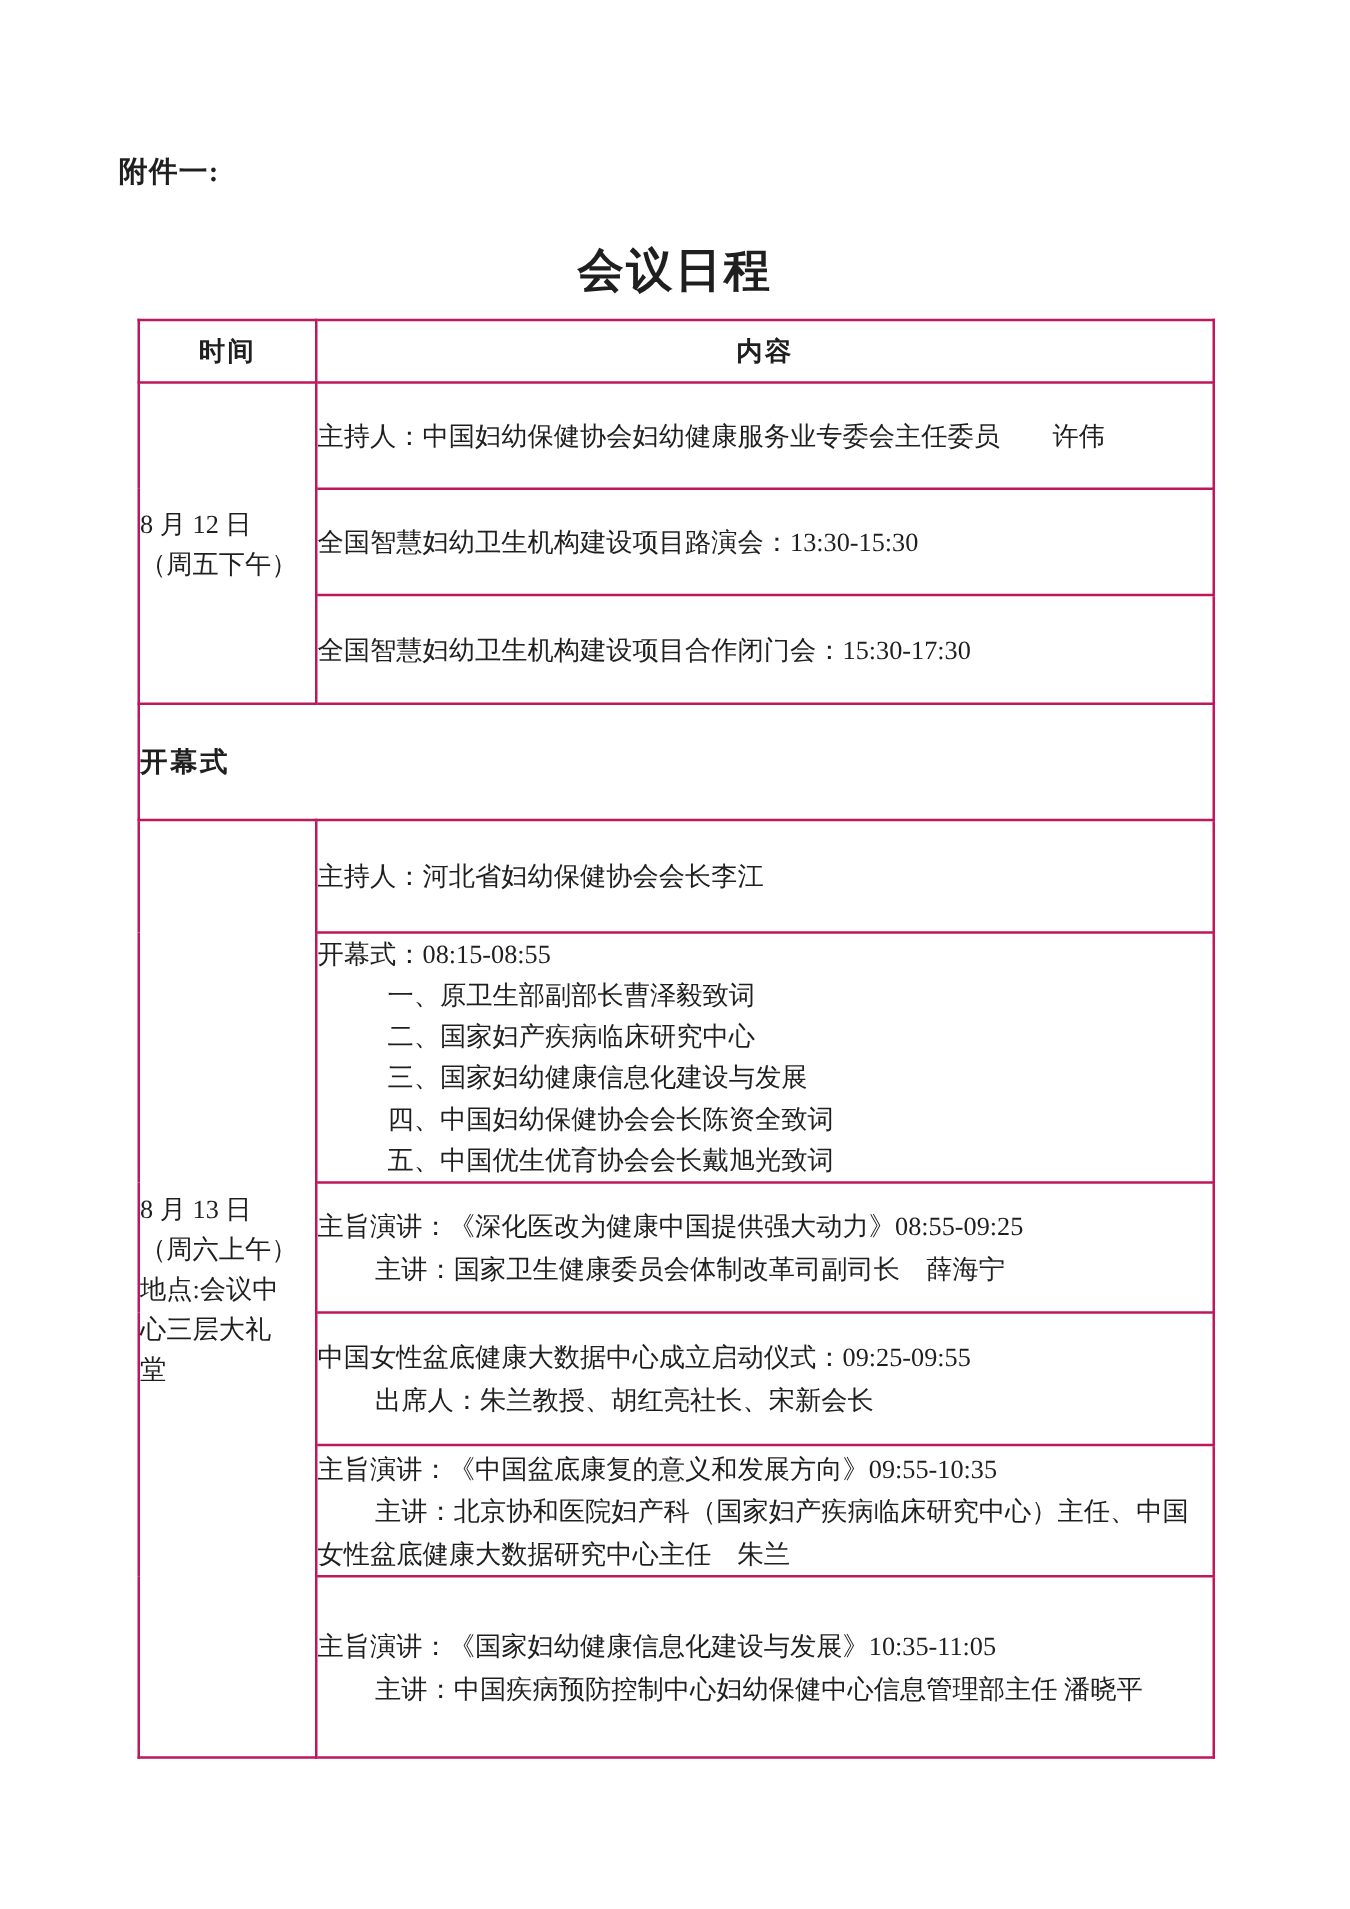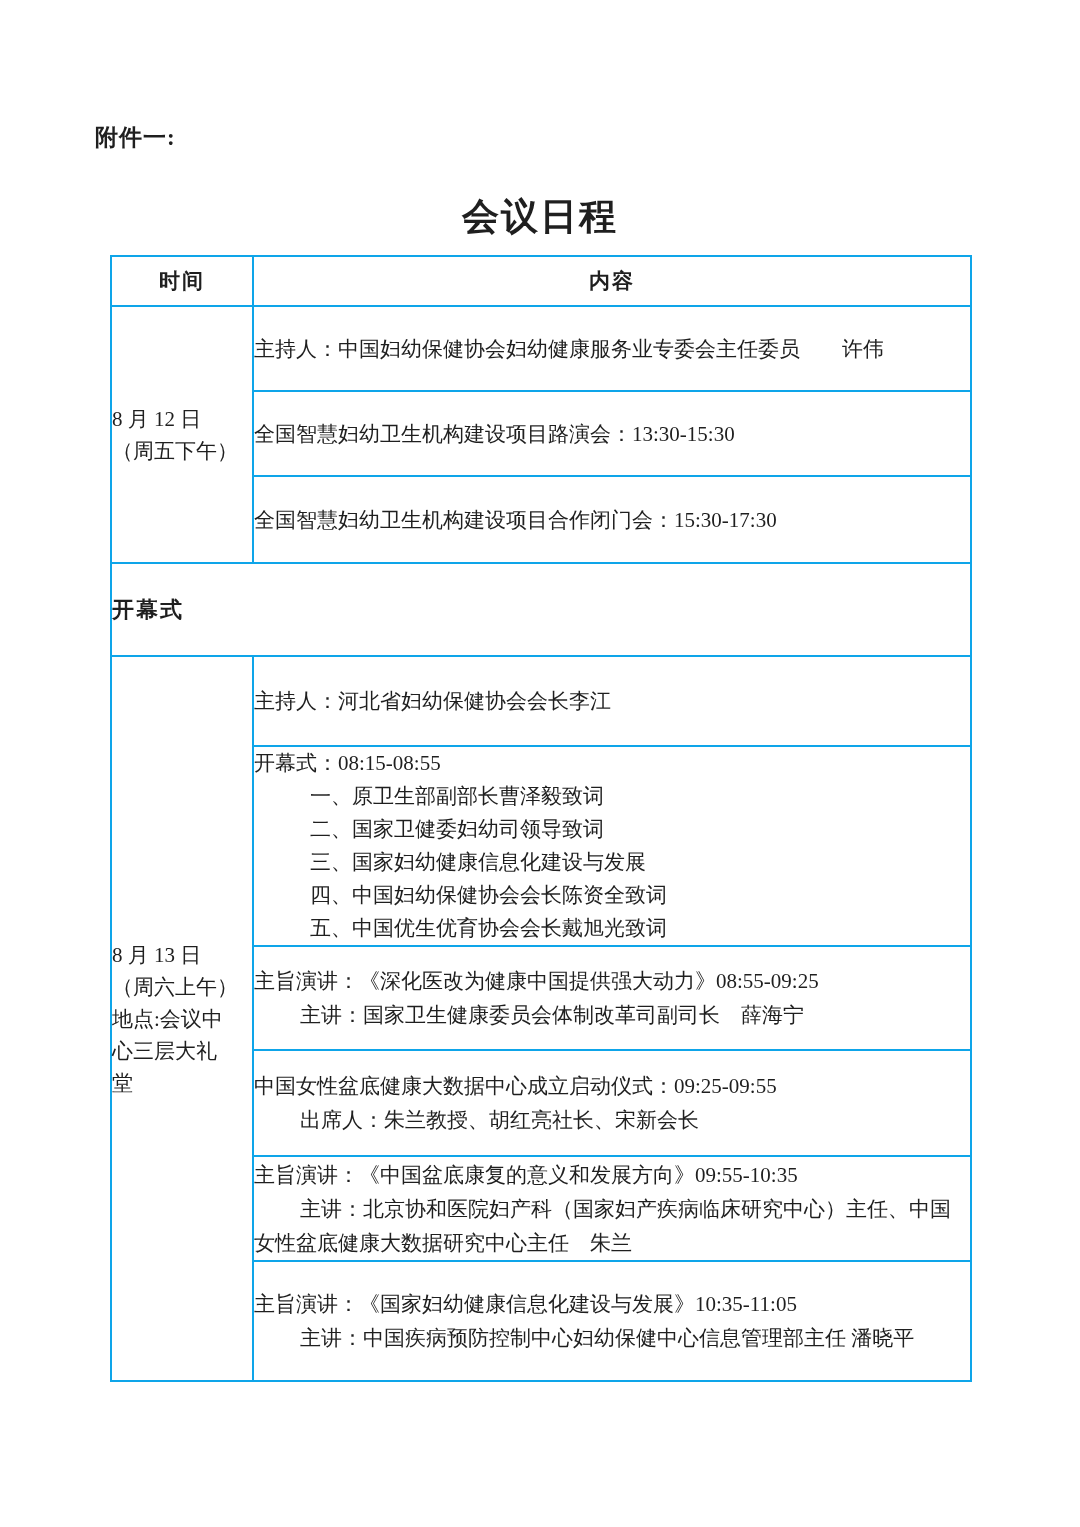--- a/index.html
+++ b/index.html
@@ -36,38 +36,38 @@
   table.agenda {
     position: absolute;
     left: 110px;
     top: 255px;
     width: 860px;
     border-collapse: collapse;
     table-layout: fixed;
     font-size: 21px;
   }
   .agenda th, .agenda td {
-    border: 2px solid #0ea5e9;
+    border: 2px solid #be185d;
     padding: 0;
     vertical-align: middle;
   }
   col.c-time { width: 142px; }
   col.c-content { width: 718px; }
 
   tr.r-head     { height: 50px; }
   tr.r-d1-host  { height: 85px; }
   tr.r-d1-road  { height: 85px; }
   tr.r-d1-close { height: 87px; }
   tr.r-banner   { height: 93px; }
   tr.r-d2-host  { height: 90px; }
   tr.r-d2-sched { height: 198px; }
   tr.r-kn1      { height: 104px; }
   tr.r-launch   { height: 106px; }
   tr.r-kn2      { height: 105px; }
-  tr.r-kn3      { height: 120px; margin-left: 40px; }
+  tr.r-kn3      { height: 145px; margin-left: 40px; }
 
   .agenda th {
     font-size: 21px;
     font-weight: bold;
     text-align: center;
     letter-spacing: 2px;
   }
   .time-cell {
     text-align: left;
     white-space: pre-line;
@@ -142,21 +142,21 @@
 地点:会议中
 心三层大礼
 堂</td>
     <td class="content-cell">主持人：河北省妇幼保健协会会长李江</td>
   </tr>
 
   <tr class="r-d2-sched">
     <td class="content-cell schedule-cell">
       <div class="sched-header">开幕式：08:15-08:55</div>
       <div class="sched-item">一、原卫生部副部长曹泽毅致词</div>
-      <div class="sched-item">二、国家卫健委妇幼司领导致词</div>
+      <div class="sched-item">二、国家妇产疾病临床研究中心</div>
       <div class="sched-item">三、国家妇幼健康信息化建设与发展</div>
       <div class="sched-item">四、中国妇幼保健协会会长陈资全致词</div>
       <div class="sched-item">五、中国优生优育协会会长戴旭光致词</div>
     </td>
   </tr>
 
   <tr class="r-kn1">
     <td class="content-cell">
       <p class="kn-line"><span>主旨演讲：</span><span class="bold">《深化医改为健康中国提供强大动力》</span><span>08:55-09:25</span></p>
       <p class="kn-speaker">主讲：国家卫生健康委员会体制改革司副司长　薛海宁</p>

